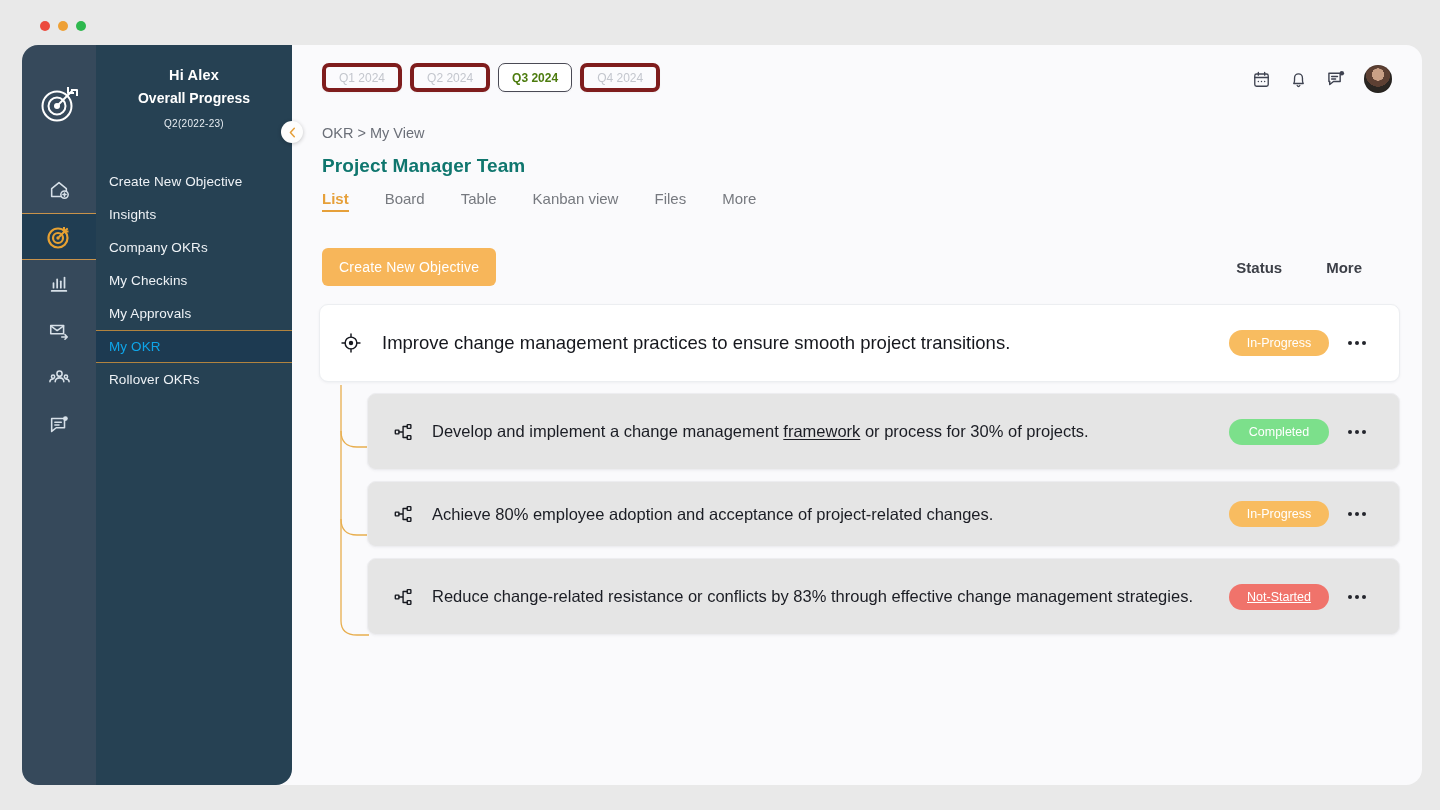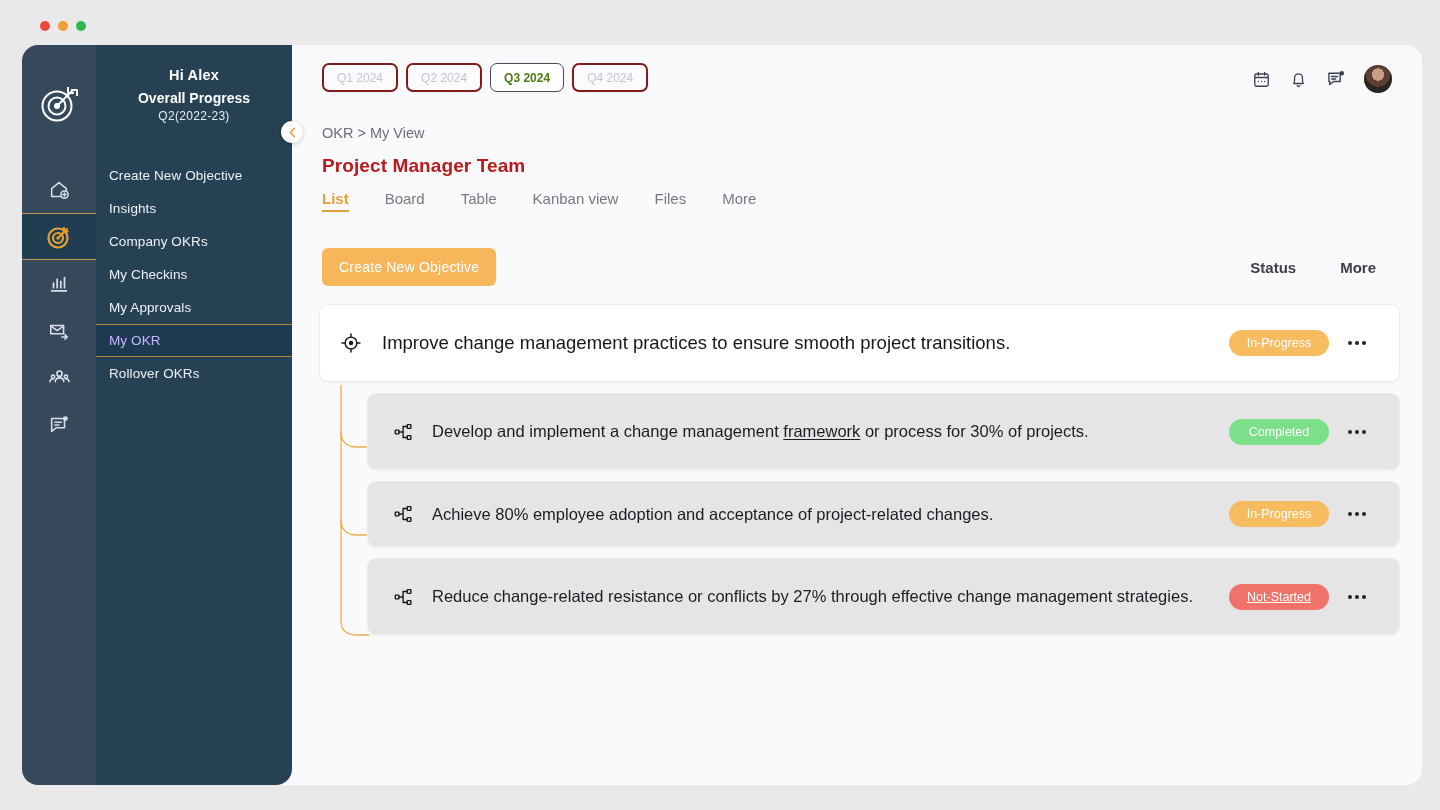--- a/index.html
+++ b/index.html
@@ -64,29 +64,29 @@
     position: absolute; left: 74px; top: 0;
     width: 196px; height: 740px;
     background: #264153;
     border-radius: 0 0 16px 0;
     color: #fff;
     z-index: 2;
   }
   #nav-header { padding: 22px 14px 8px; text-align: center; }
   #greeting { font-size: 14.5px; font-weight: 700; letter-spacing: .2px; }
   #progress-label { font-size: 14px; font-weight: 600; margin-top: 7px; }
-  #progress-period { font-size: 12px; margin-top: 3px; color: #e7edf2; letter-spacing: .3px; }
+  #progress-period { font-size: 10px; margin-top: 12px; color: #e7edf2; letter-spacing: .3px; }
   #nav-list { margin-top: 28px; }
   .nav-item {
     height: 33px; display: flex; align-items: center;
     padding-left: 13px; font-size: 13.5px; color: #eef2f6;
     cursor: pointer; letter-spacing: .1px;
   }
   .nav-item.active {
-    background: #1d3a51; color: #c4b5fd;
+    background: #1d3a51; color: #0ea5e9;
     border-top: 1px solid #b1833f; border-bottom: 1px solid #b1833f;
   }
   #collapse-btn {
     position: absolute; right: -11px; top: 76px;
     width: 22px; height: 22px; border-radius: 50%;
     background: #fdfdfd; box-shadow: 0 1px 4px rgba(0,0,0,.22);
     display: flex; align-items: center; justify-content: center;
     cursor: pointer; z-index: 5;
   }
 
@@ -101,21 +101,21 @@
 
   
   #content-header {
     position: relative; height: 72px;
     padding: 18px 30px 0 52px;
     display: flex; align-items: flex-start;
   }
   #quarter-tabs { display: flex; gap: 8px; }
   .quarter-tab {
     min-width: 68px; height: 29px;
-    background: #fbfbfd; border: 2px solid #7f1d1d;
+    background: #fbfbfd; border: 4px solid #7f1d1d;
     border-radius: 7px;
     display: flex; align-items: center; justify-content: center;
     font-size: 12px; color: #c3c6cd; cursor: pointer;
     padding: 0 13px;
     box-shadow: 0 1px 2px rgba(20,25,40,.04);
   }
   .quarter-tab.active {
     border: 1.4px solid #4a4a55; color: #4d7c0f; font-weight: 700;
     background: #fff;
   }
@@ -129,21 +129,21 @@
     overflow: hidden; cursor: pointer;
     background: radial-gradient(circle at 50% 34%, #c9a086 0 26%, #5d4033 27% 52%, #2a2622 53% 100%);
     box-shadow: inset 0 0 0 1px rgba(0,0,0,.12);
   }
 
   
   #breadcrumb {
     padding: 8px 0 0 52px; font-size: 14.5px; color: #6b6f78;
   }
   #page-title {
-    padding: 14px 0 0 52px; font-size: 19px; font-weight: 700; color: #b91c1c;
+    padding: 14px 0 0 52px; font-size: 19px; font-weight: 700; color: #0f766e;
     letter-spacing: .1px;
   }
   #view-tabs {
     display: flex; gap: 36px; padding: 13px 0 0 52px;
   }
   .view-tab {
     font-size: 15px; color: #76797f; cursor: pointer; padding-bottom: 3px;
   }
   .view-tab.active {
     color: #e6a03a; font-weight: 600;
@@ -156,21 +156,21 @@
     padding: 36px 0 0 52px; position: relative;
   }
   #create-objective-btn {
     background: #f6b košt; background: #f7b65a;
     color: #fff; font-size: 14px;
     border: none; border-radius: 6px;
     padding: 11px 17px; cursor: pointer; letter-spacing: .2px;
     font-family: inherit;
   }
   #col-headers {
-    margin-left: auto; display: flex; gap: 44px; padding-right: 46px;
+    margin-left: auto; display: flex; gap: 44px; padding-right: 60px;
     align-items: center;
   }
   .col-header { font-size: 15px; font-weight: 700; color: #3c3f47; }
 
   
   #okr-list { padding: 18px 22px 0 49px; position: relative; }
 
   .objective-card {
     position: relative;
     background: #fff;
@@ -476,21 +476,21 @@
 
           <div class="kr-card two-line">
             <div class="kr-icon">
               <svg width="22" height="22" viewBox="0 0 24 24" fill="none" stroke="#16181f" stroke-width="1.5">
                 <rect x="2.5" y="10" width="4" height="4" rx=".6"></rect>
                 <rect x="15.5" y="4" width="4" height="4" rx=".6"></rect>
                 <rect x="15.5" y="16" width="4" height="4" rx=".6"></rect>
                 <path d="M6.5 12 H11 M11 6 V18 M11 6 H15.5 M11 18 H15.5" stroke-linecap="round"></path>
               </svg>
             </div>
-            <div class="kr-text">Reduce change-related resistance or conflicts by 27% through effective change management strategies.</div>
+            <div class="kr-text">Reduce change-related resistance or conflicts by 83% through effective change management strategies.</div>
             <div class="badge-wrap">
               <span class="badge badge-notstarted">Not-Started</span>
             </div>
             <div class="more-dots">
               <span></span>
               <span></span>
               <span></span>
             </div>
           </div>
 

